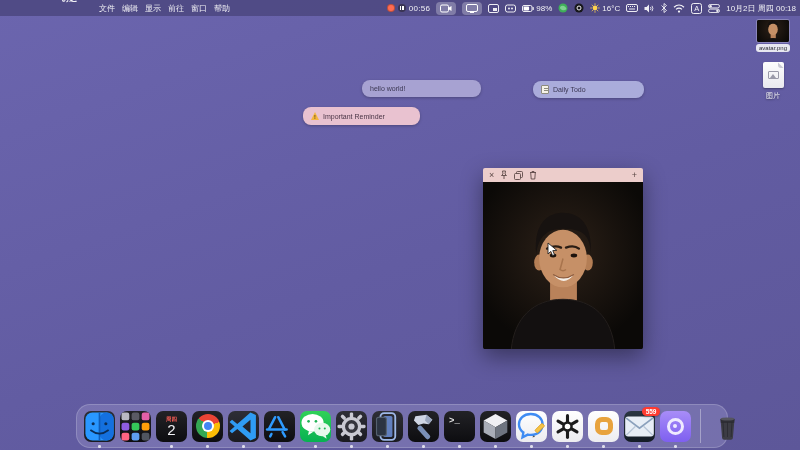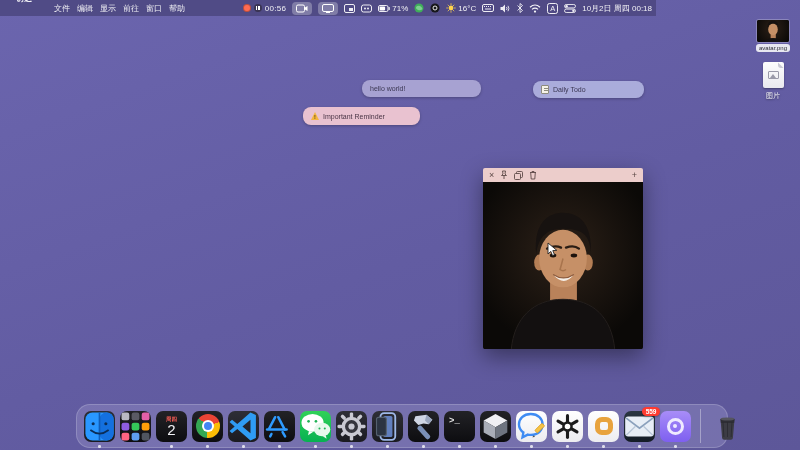--- a/index.html
+++ b/index.html
@@ -1,21 +1,21 @@
 <!DOCTYPE html>
 <html><head>
 <meta charset="utf-8">
 <style>
   * { margin:0; padding:0; box-sizing:border-box; }
   html,body { width:800px; height:450px; overflow:hidden; }
   body { font-family:"Liberation Sans", sans-serif; }
   #desktop { position:relative; width:800px; height:450px; background:linear-gradient(160deg,#6b65ae 0%,#625ca2 55%,#5d5799 100%); overflow:hidden; }
 
   
-  #menubar { position:absolute; top:0; left:0; width:656px; height:16px; background:rgba(78,73,130,0.92); display:flex; align-items:center; color:rgba(255,255,255,0.92); font-size:8px; }
+  #menubar { position:absolute; top:0; left:0; width:800px; height:16px; background:rgba(78,73,130,0.92); display:flex; align-items:center; color:rgba(255,255,255,0.92); font-size:8px;padding-left:45px; }
   .mb-left { display:flex; align-items:center; gap:7px; padding-left:9px; }
   .mb-left .apple { font-size:10px; line-height:16px; }
   .mb-menu { white-space:nowrap; }
   .mb-menu.app { font-weight:bold; }
   .mb-right { position:absolute; right:4px; top:0; height:16px; display:flex; align-items:center; gap:6px; }
   .mb-right svg { display:block; }
   .pill { background:rgba(255,255,255,0.28); border-radius:4px; padding:1px 4px; display:flex; align-items:center; height:13px; }
   .rec-group { display:flex; align-items:center; gap:3px; }
   .rec-dot { width:8px; height:8px; border-radius:50%; background:#ff6b52; border:1px solid rgba(0,0,0,0.25); }
   .pause-dot { width:8px; height:8px; border-radius:50%; background:#3a3554; display:flex; align-items:center; justify-content:center; gap:1px; }
@@ -133,21 +133,21 @@
             <circle cx="4" cy="4.5" r="1" fill="rgba(255,255,255,0.9)"></circle>
             <circle cx="7" cy="4.5" r="1" fill="rgba(255,255,255,0.9)"></circle>
           </svg>
       </span>
       <span class="wx">
         <svg width="12" height="7" viewBox="0 0 12 7">
             <rect x="0.5" y="0.5" width="9.5" height="6" rx="1.5" fill="none" stroke="rgba(255,255,255,0.9)" stroke-width="1"></rect>
             <rect x="1.6" y="1.6" width="5.5" height="3.8" rx="0.8" fill="#fff"></rect>
             <rect x="10.6" y="2" width="1.2" height="3" rx="0.6" fill="rgba(255,255,255,0.9)"></rect>
           </svg>
-        <span>71%</span>
+        <span>98%</span>
       </span>
       <span>
         <svg width="10" height="10" viewBox="0 0 10 10">
             <circle cx="5" cy="5" r="4.5" fill="#3fae5a"></circle>
             <path d="M2 4 q2 -2 4 -1 q2 1 2.5 3 q-2 2 -4.5 1 q-2.5 -1 -2 -3 Z" fill="#8fd89f" opacity="0.8"></path>
           </svg>
       </span>
       <span>
         <svg width="10" height="10" viewBox="0 0 10 10">
             <circle cx="5" cy="5" r="4.5" fill="#17171b"></circle>

